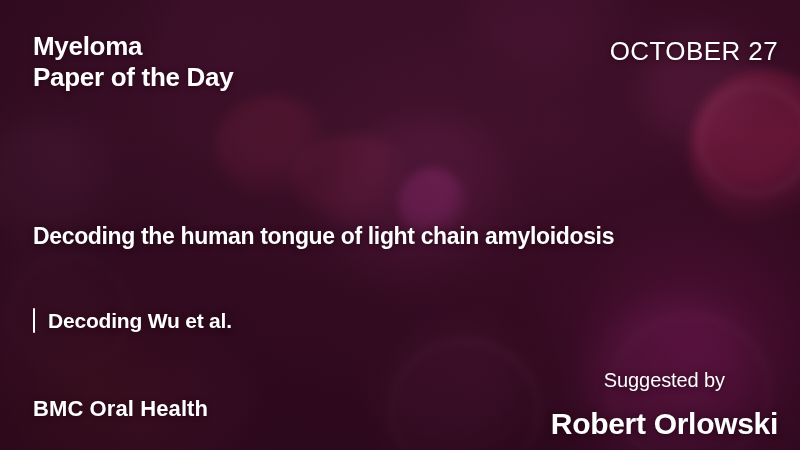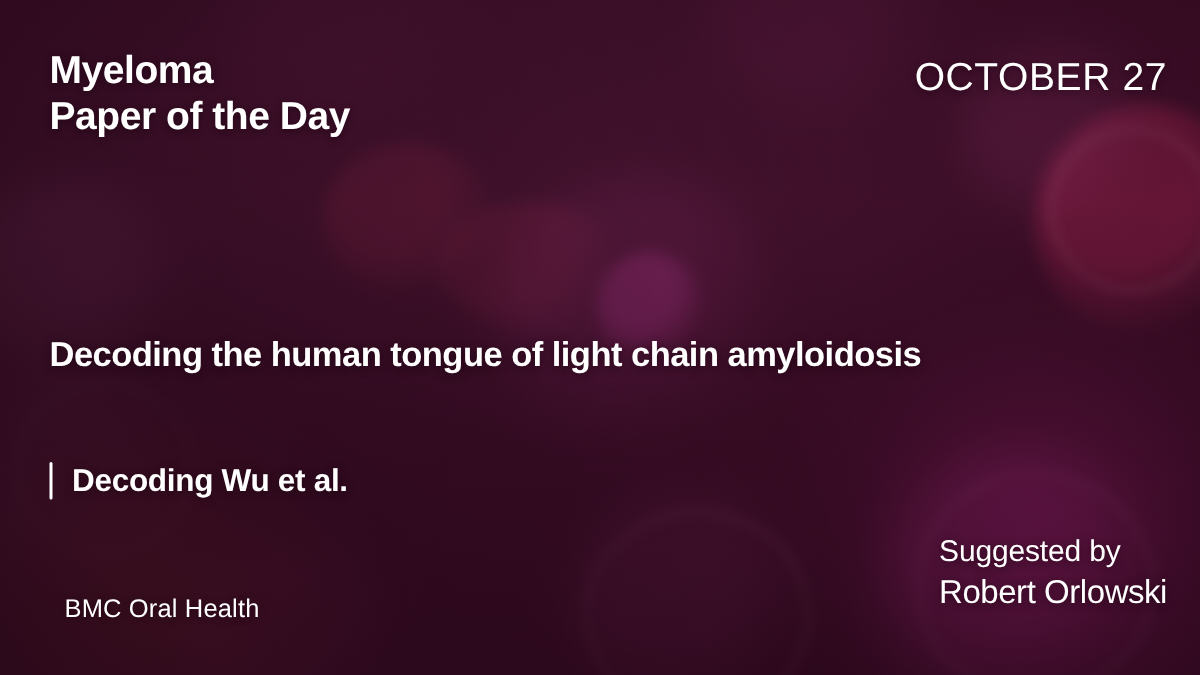--- a/index.html
+++ b/index.html
@@ -118,46 +118,47 @@
   .authors .bar {
     display:inline-block;
     width:2px; height:25px;
     background:#fff;
     margin-right:13px;
     border-radius:1px;
   }
 
   .journal {
     position:absolute;
-    left:43px; top:396px;
-    font-size:17px;
-    font-weight:400;
+    left:33px; top:396px;
+    font-size:22px;
+    font-weight:700;
     letter-spacing:.1px;
     text-shadow:0 1px 5px rgba(25,4,16,.6);
   }
 
   .suggested {
     position:absolute;
-    right:22px; top:356px;
-    text-align:left;
+    right:22px; top:368px;
+    text-align:center;
     text-shadow:0 1px 6px rgba(25,4,16,.65);
   }
   .suggested .lead {
     display:block;
     font-size:20px;
     font-weight:400;
     line-height:25px;
     letter-spacing:-.1px;
   }
   .suggested .person {
     display:block;
-    font-size:22px;
-    font-weight:normal;
+    font-size:30px;
+    font-weight:bold;
     line-height:27px;
     letter-spacing:-.3px;
+    margin-top:17px;
   }
 </style>
 </head>
 <body>
 
 <div class="card">
 
   <div class="bg-layer bg-base"></div>
   <div class="bg-layer" id="cell-layer">
       <div class="cell soft" style="left: -30px; top: 120px; width: 150px; height: 140px; background: radial-gradient(circle at 38% 34%, rgba(196, 96, 150, 0.34) 0%, rgba(196, 96, 150, 0.34) 38%, rgba(60, 14, 40, 0) 74%);"></div>

